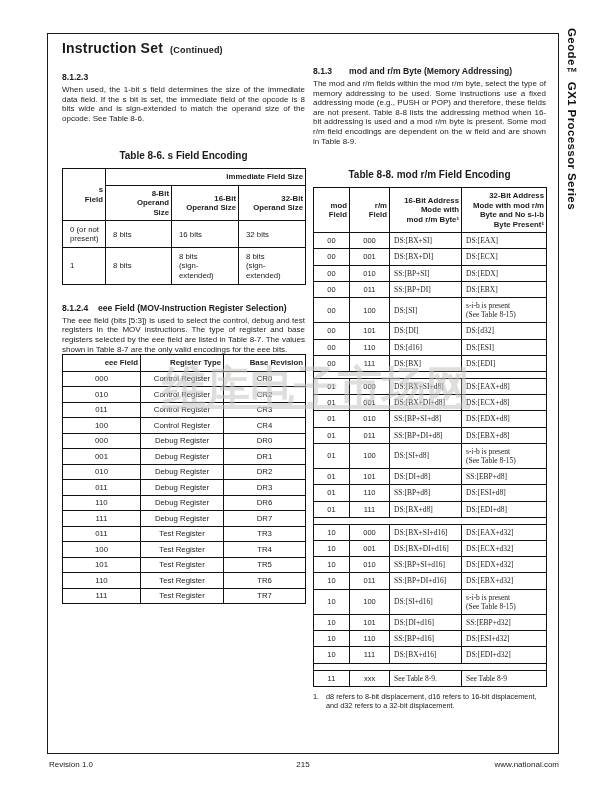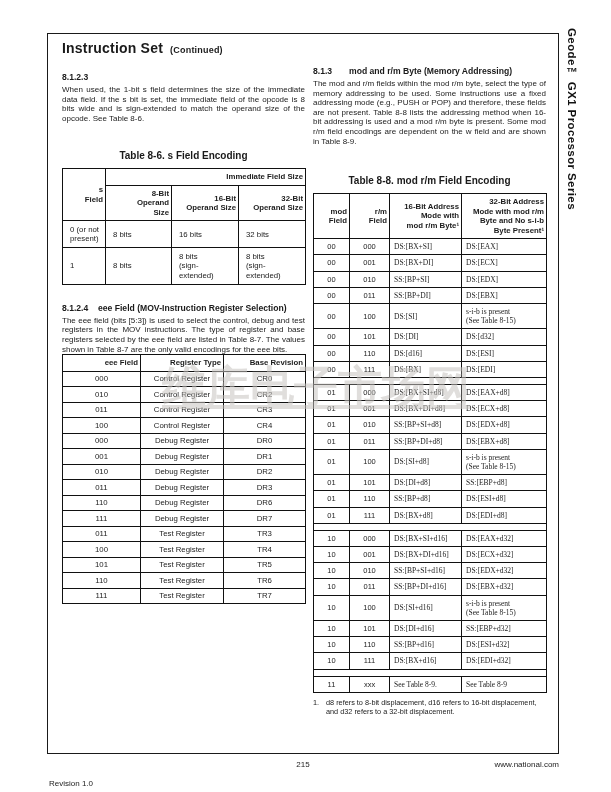--- a/index.html
+++ b/index.html
@@ -40,36 +40,36 @@
   .t86-caption { margin-top:27px; }
   .t86 td { font-size:7.8px; line-height:9.5px; padding:3.5px 0 3.5px 7px; text-align:left; }
 
   
   .t87 { margin-top:0; }
   .t87-caption { margin-top:27px; margin-bottom:7px; }
   .t87 td { font-size:7.8px; line-height:9.5px; padding:2.5px 2px; text-align:center; }
 
   
   .t88 { margin-top:0; }
-  .t88-caption { margin-top:29px; margin-bottom:7px; }
+  .t88-caption { margin-top:23px; margin-bottom:7px; }
   .t88 td { font-size:7.5px; line-height:9.2px; padding:3px 4px; }
   .t88 td:nth-child(1), .t88 td:nth-child(2) { text-align:center; padding:3px 1px; }
   .t88 td:nth-child(3), .t88 td:nth-child(4) { text-align:left;font-family:Liberation Serif, serif; }
   tr.sep td { border-left:none; border-right:none; height:7px; padding:0; }
 
   .footnote { display:flex; margin-top:5px; font-size:7.3px; line-height:9px; color:#1b1b1b; }
   .footnote .fn-num { flex:none; width:13px; }
   .footnote .fn-text { flex:1; }
 
   .watermark { position:absolute; left:162px; top:358px; font-size:44px; font-weight:bold;
                color:#c7c4c0; opacity:0.55; letter-spacing:0px; pointer-events:none;
                font-family:"Liberation Sans", sans-serif; z-index:5;text-decoration:underline; }
 
   .footer { position:absolute; left:47px; top:760px; width:512px; font-size:8px; color:#222; }
-  .footer .f-left  { position:absolute; left:2px;margin-top:19px; }
+  .footer .f-left  { position:absolute; left:2px; }
   .footer .f-center{ position:absolute; left:0; width:100%; text-align:center; }
   .footer .f-right { position:absolute; right:0px; }
 
   .spacer18 { height:18px; }
 </style>
 </head>
 <body>
 
 <div class="sheet">
 

